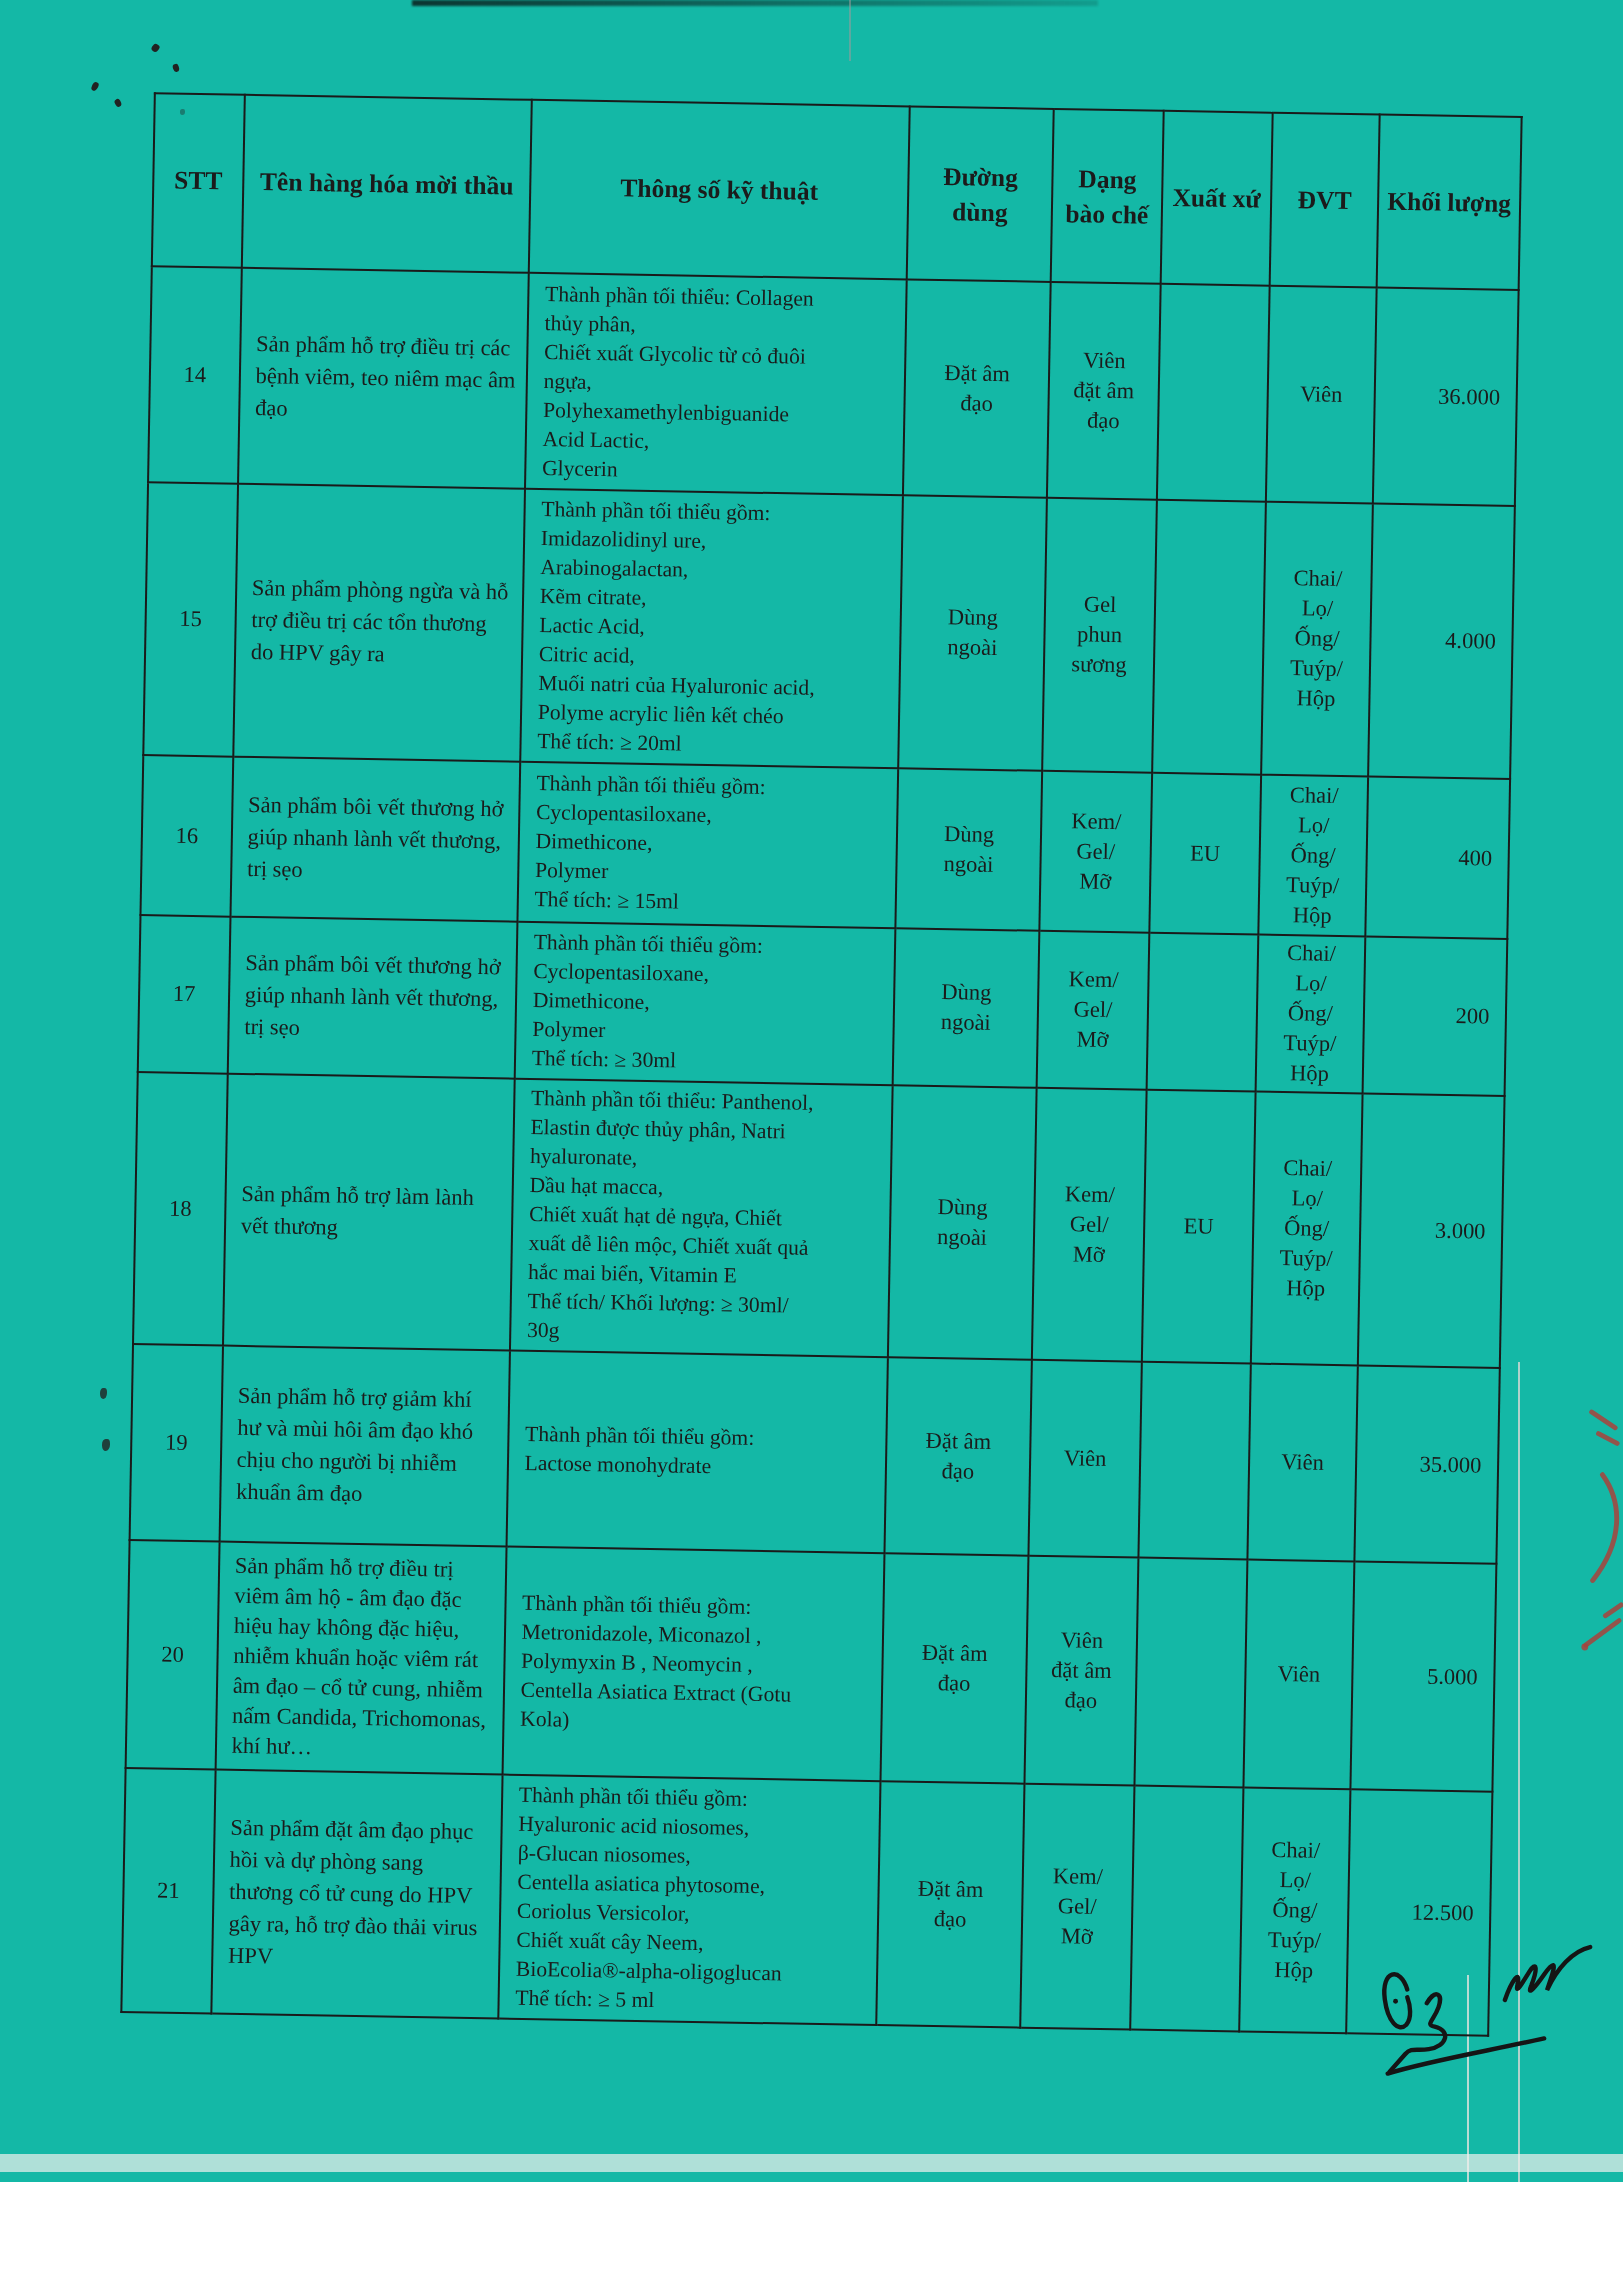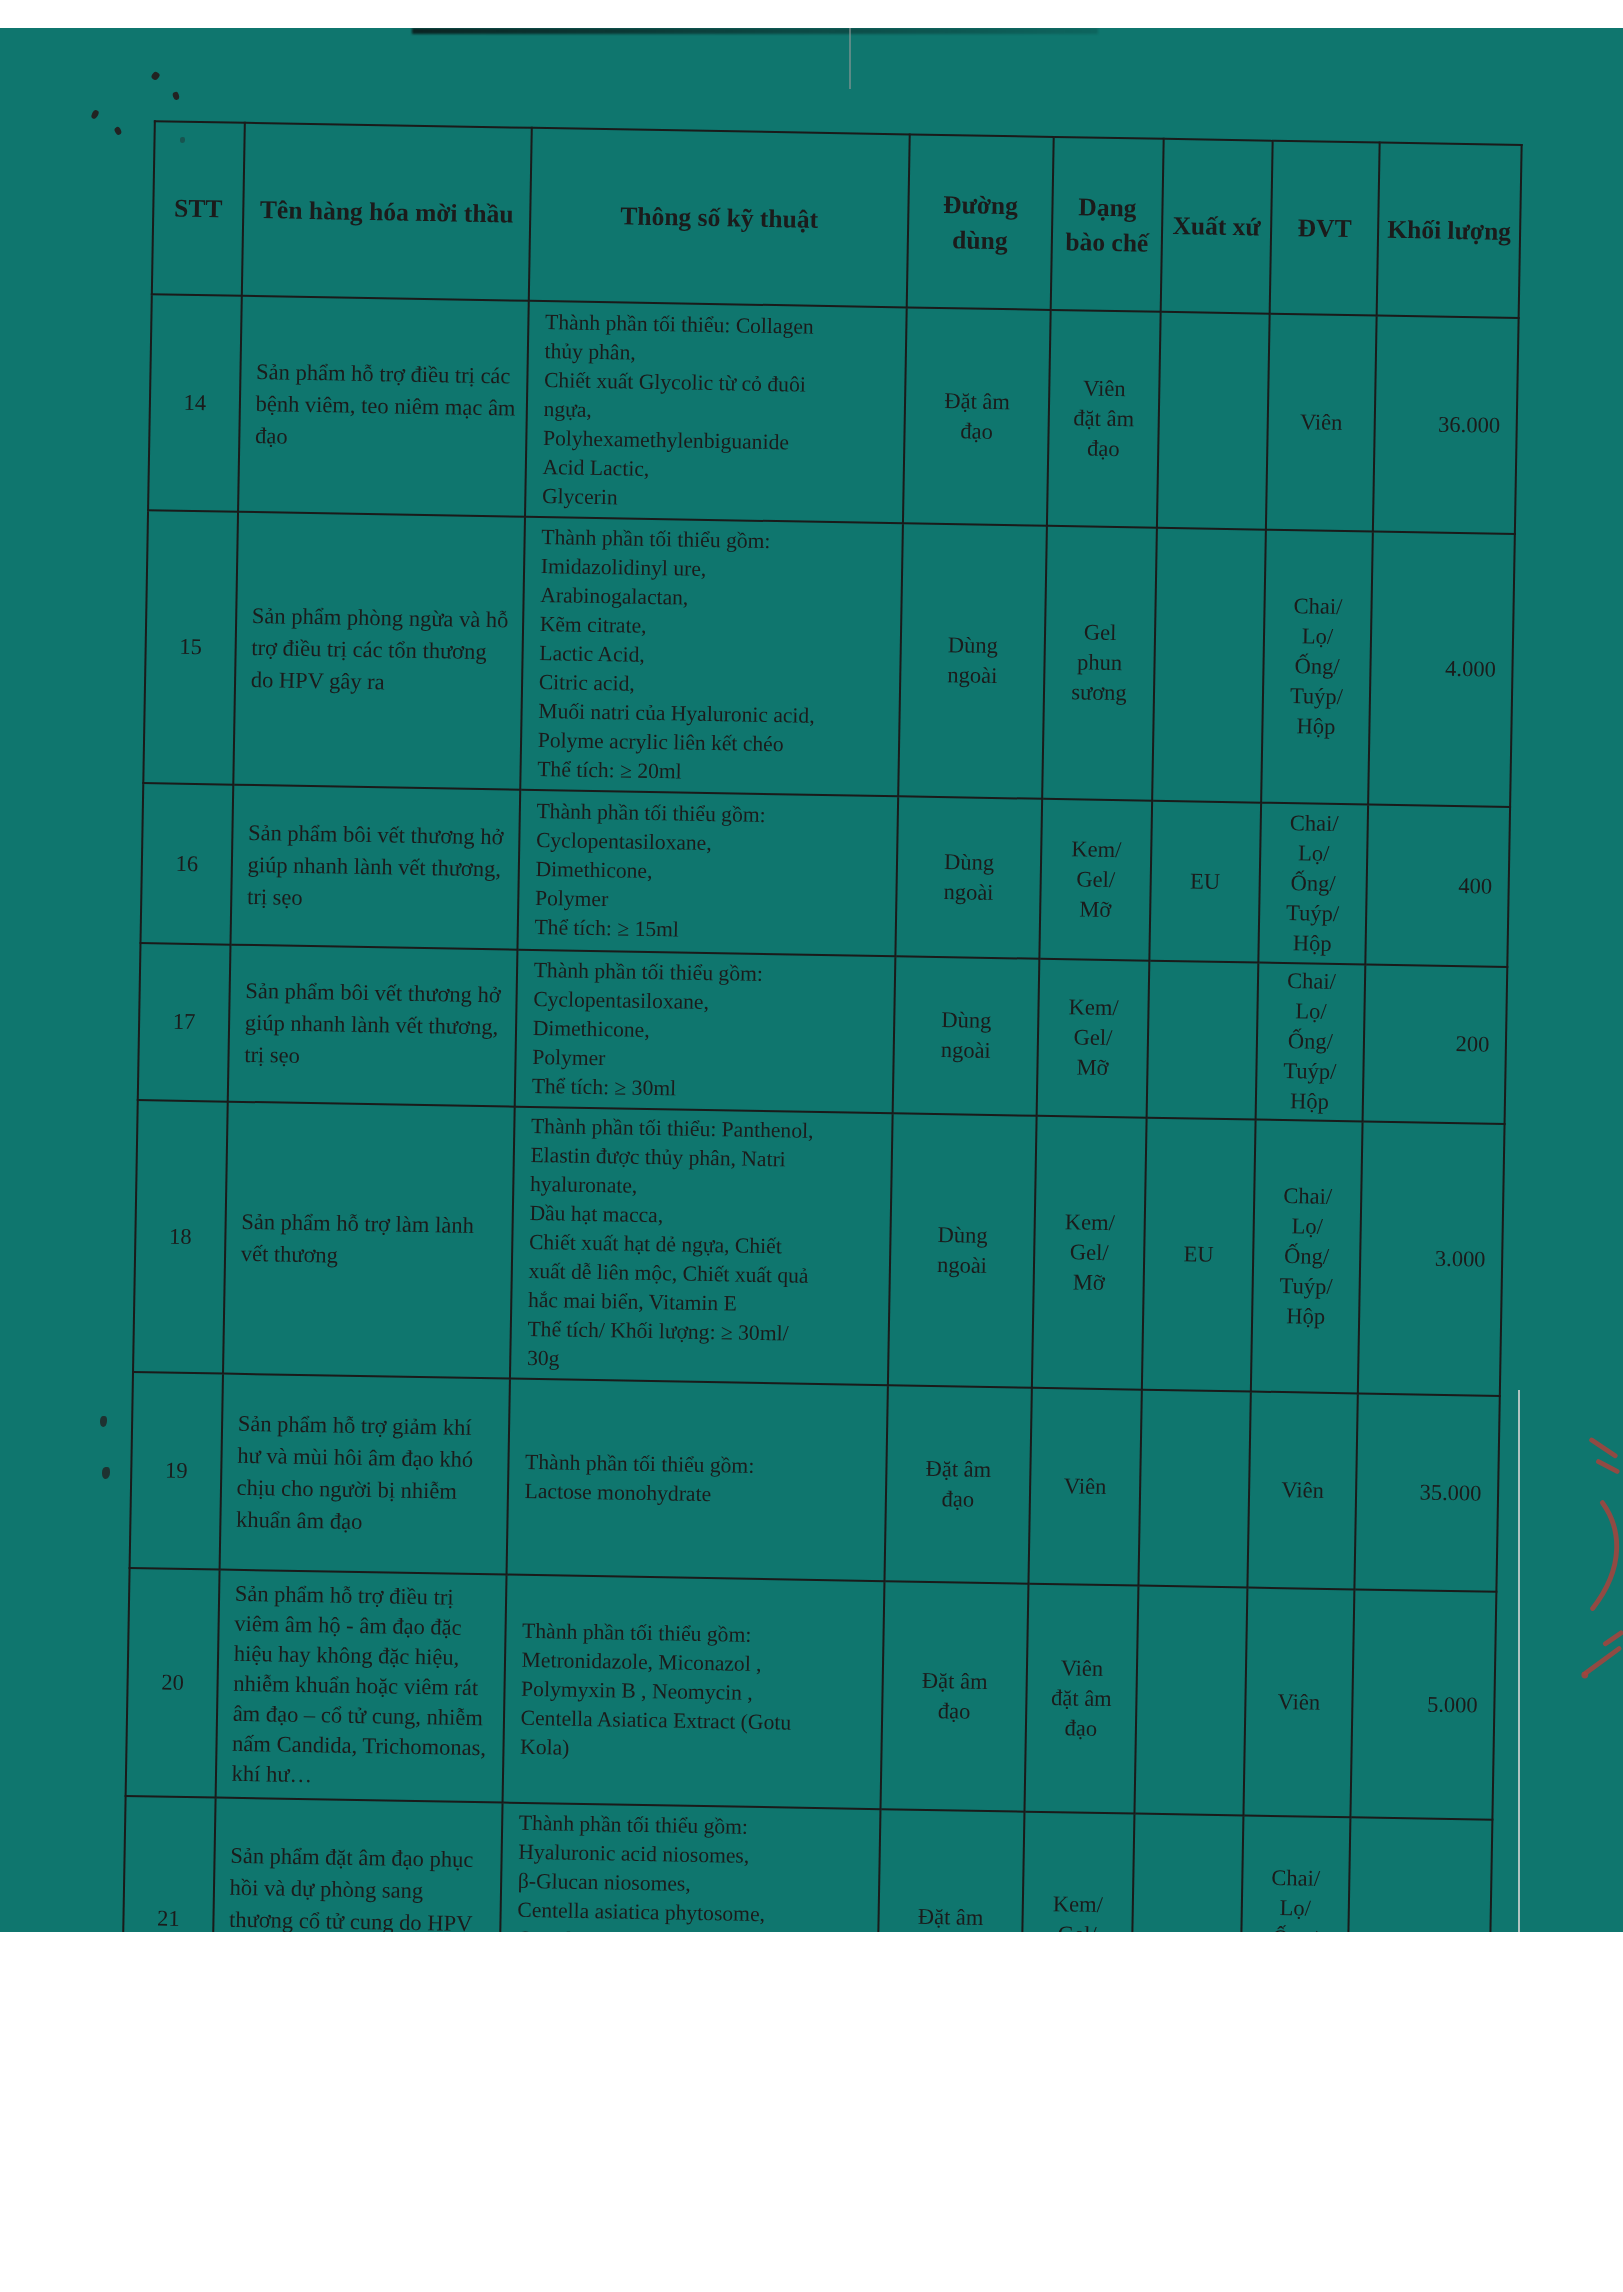--- a/index.html
+++ b/index.html
@@ -1,23 +1,22 @@
 <!DOCTYPE html>
 <html><head>
 <meta charset="utf-8">
 <style>
   html,body{margin:0;padding:0;}
   .sheet{
     position:relative;
-    width:1623px;height:1904px;
-    background:#0f766e;
+    width:1623px;height:2182px;
+    background:#14b8a6;
     overflow:hidden;
     font-family:"Liberation Serif","DejaVu Serif",serif;
     color:#1b1b1b;
-    margin-top:28px;
   }
   
   .top-edge-band{position:absolute;left:412px;top:0;width:686px;height:5.9px;
     background:linear-gradient(to right,rgba(10,10,10,.75),rgba(10,10,10,.15));
     filter:blur(1px);}
   .vline-top{position:absolute;left:849px;top:0;width:2px;height:61px;background:#9a9a9a;opacity:.55;}
   .vline-right-long{position:absolute;left:1518px;top:1362px;width:2px;height:930px;background:#d8d8d5;opacity:.8;}
   .vline-right-short{position:absolute;left:1467px;top:1975px;width:2px;height:318px;background:#e3e3e0;opacity:.8;}
   .hband-bottom{position:absolute;left:0;top:2154px;width:1623px;height:17.6px;background:#f1f1ee;opacity:.7;}
   .speck{position:absolute;background:#222;border-radius:50% 40% 60% 50%;}

